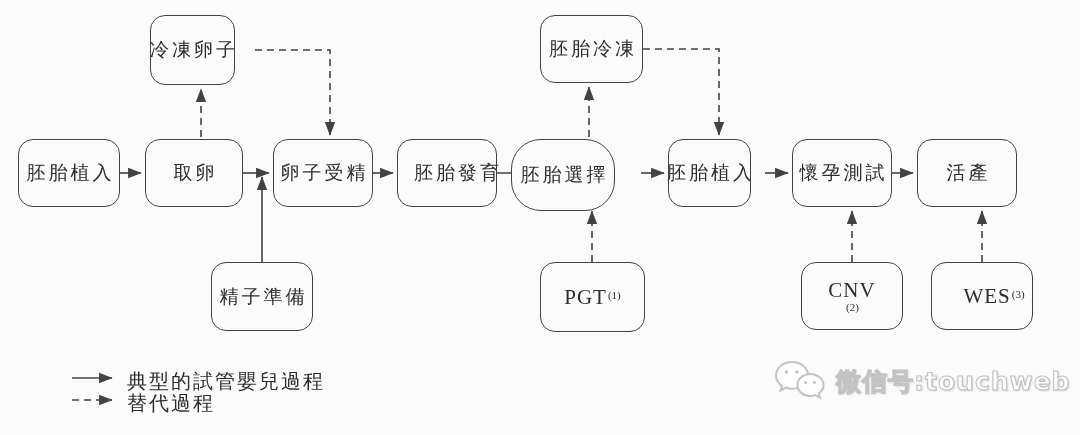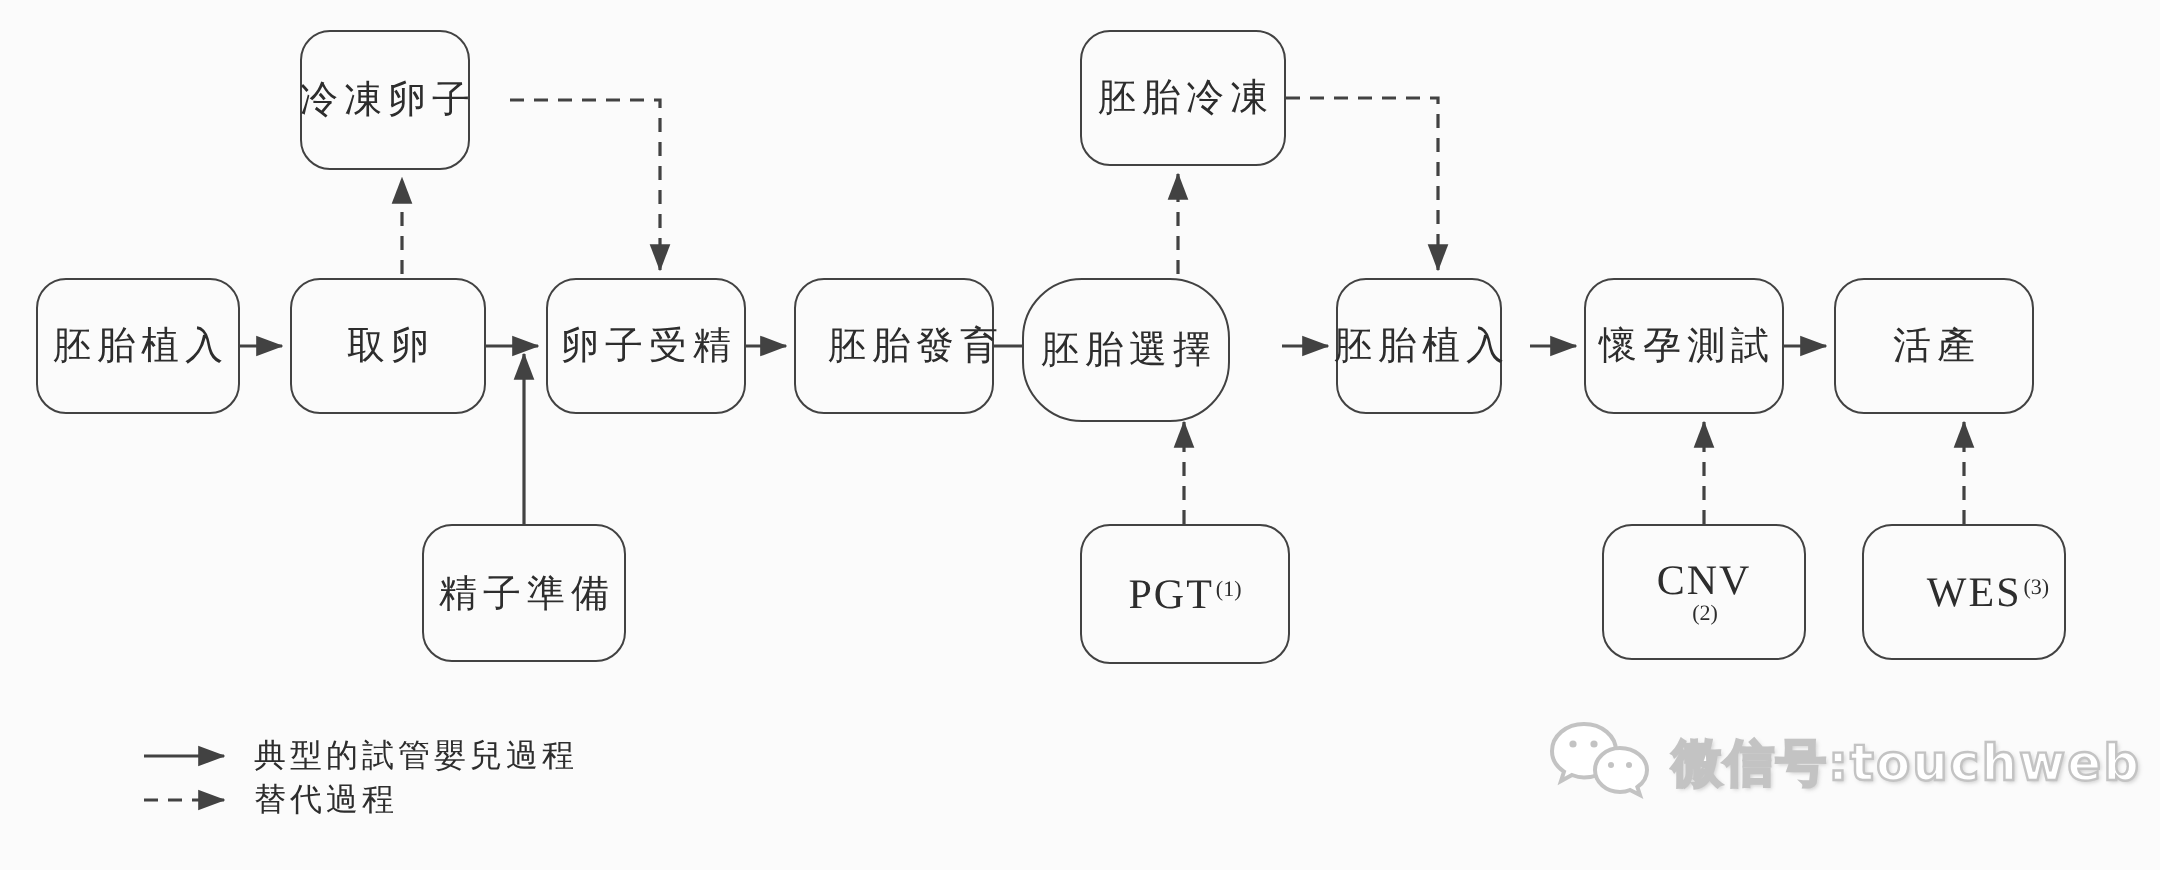--- a/index.html
+++ b/index.html
@@ -47,21 +47,21 @@
   .box sup {
     font-size: 11px;
     letter-spacing: 0;
     margin-left: 1px;
     transform: translateY(-2px);
   }
   .box.latin { letter-spacing: 1px; font-size: 21px; text-align: center; }
   .legend-label {
     position: absolute;
     color: var(--text-color, #2d2d2d);
-    font-size: 16px;
+    font-size: 20px;
     letter-spacing: 2px;
     white-space: nowrap;
   }
   .watermark {
     position: absolute;
     left: 772px;
     top: 358px;
     display: flex;
     align-items: center;
     gap: 8px;

